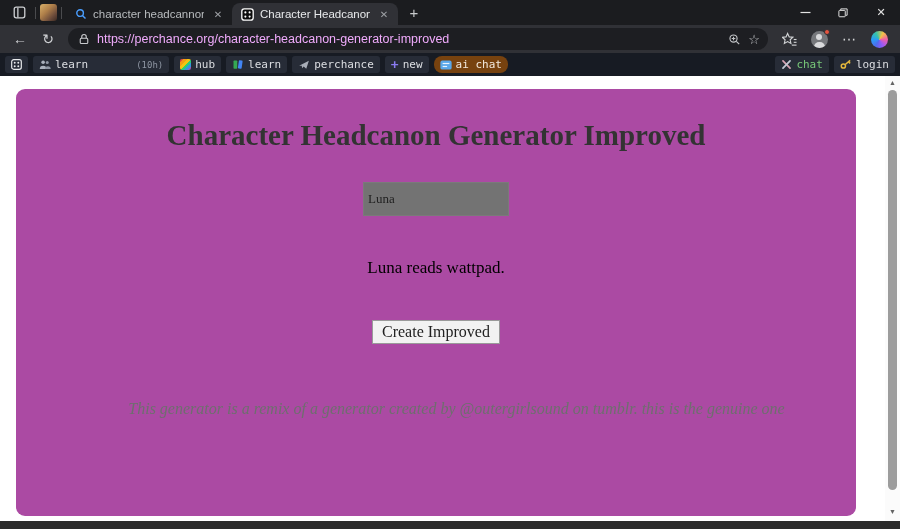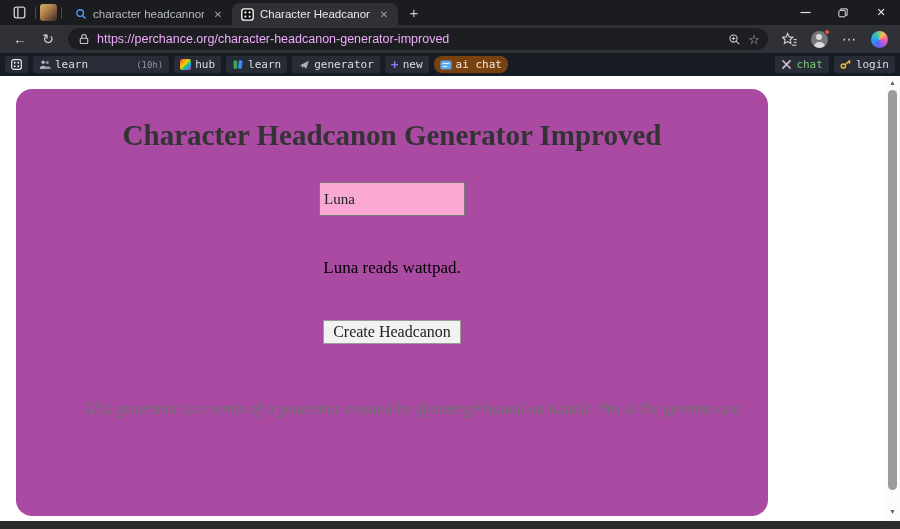--- a/index.html
+++ b/index.html
@@ -40,23 +40,23 @@
   .tbbtn { height:17px; display:flex; align-items:center; gap:4px; background:#272c37; border-radius:3px; padding:0 6px; font-size:11px; color:#dcdee2; cursor:pointer; white-space:nowrap; }
   .tbbtn .sfx { font-size:9px; color:#8f96a3;margin-left:44px; }
   .tbbtn.hl { background:#77420f; color:#f2e9de;border-radius:8px; }
   .tb-spacer { flex:1; }
   .tbbtn .green { color:#79ca79; }
   .tb-ico { display:flex; align-items:center; }
   .rainbow-sq { width:11px; height:11px; border-radius:2px; background:linear-gradient(135deg,#e74c3c 0 17%,#f39c12 17% 34%,#f1c40f 34% 50%,#2ecc71 50% 67%,#3498db 67% 84%,#9b59b6 84% 100%); }
 
   
   .page { flex:1; background:#ffffff; position:relative; overflow:hidden; }
-  .panel { margin:13px 0 0 16px; width:752px; height:427px; border-radius:16px; text-align:center; }
+  .panel { margin:13px 0 0 16px; width:840px; height:427px; border-radius:9px; text-align:center; }
   .panel h1 { padding-top:30px; font-family:"Liberation Serif", serif; font-weight:bold; font-size:29px; }
-  .name-input { display:block; margin:30px auto 0; width:146px; height:21px; border:1px solid #7a7a7a; background:#f9a8d4; font-family:"Liberation Serif", serif; font-size:15px; color:#222; padding:16px 4px; outline:none; }
+  .name-input { display:block; margin:30px auto 0; width:146px; height:21px; border:1px solid #7a7a7a; background:#737373; font-family:"Liberation Serif", serif; font-size:13px; color:#222; padding:16px 4px; outline:none; }
   .result { margin-top:42px; font-family:"Liberation Serif", serif; font-size:17px; }
   .gen-btn { margin-top:42px; font-family:"Liberation Serif", serif; font-size:16px; color:#222; background:#f2f2f2; border:1px solid #9a9a9a; padding:2px 9px; cursor:pointer; }
   .footnote { margin-top:56px; font-family:"Liberation Serif", serif; font-style:italic; font-size:16px; }
 
   
   .scrollbar { position:absolute; top:0; right:0; width:15px; height:100%; background:#fbfbfb; }
   .sb-arrow { position:absolute; left:0; width:15px; text-align:center; font-size:7px; color:#636363; cursor:pointer; }
   .sb-up { top:3px; } .sb-down { bottom:6px; }
   .sb-thumb { position:absolute; top:14px; left:3px; width:9px; height:400px; border-radius:5px; background:#9c9c9c; cursor:grab; }
 
@@ -205,21 +205,21 @@
           </svg>
       </span>
       <span>learn</span>
     </div>
     <div class="tbbtn">
       <span class="tb-ico">
         <svg width="12" height="11" viewBox="0 0 16 14">
             <path d="M1.5 8.5 L14.5 2 L11 12.5 L7.5 9.5 L5.5 12 L5 8.8 Z" fill="#a9aeb8"></path>
           </svg>
       </span>
-      <span>generator</span>
+      <span>perchance</span>
     </div>
     <div class="tbbtn">
       <span class="tb-ico" style="color:#8a7bf0;font-weight:bold;font-size:13px;">+</span>
       <span>new</span>
     </div>
     <div class="tbbtn hl">
       <span class="tb-ico">
         <svg width="12" height="10" viewBox="0 0 16 13">
             <rect x="0.5" y="0.5" width="15" height="12" rx="2.5" fill="#5aa7e8"></rect>
             <line x1="3.5" y1="4.5" x2="12.5" y2="4.5" stroke="#e8f2fc" stroke-width="1.6"></line>
@@ -248,21 +248,21 @@
       </span>
       <span>login</span>
     </div>
   </div>
 
   <div class="page">
     <div class="panel" style="background: rgb(171, 74, 163);">
       <h1 style="color: rgb(51, 51, 51);">Character Headcanon Generator Improved</h1>
       <input class="name-input" type="text" value="Luna" style="">
       <div class="result" style="color: #000000;">Luna reads wattpad.</div>
-      <button class="gen-btn">Create Headcanon</button>
+      <button class="gen-btn">Create Improved</button>
       <div class="footnote" style="color: rgb(110, 110, 110); margin-left: 41px;">This generator is a remix of a generator created by @outergirlsound on tumblr. this is the genuine one</div>
     </div>
 
     <div class="scrollbar">
       <div class="sb-arrow sb-up">▲</div>
       <div class="sb-thumb"></div>
       <div class="sb-arrow sb-down">▼</div>
     </div>
   </div>
 

